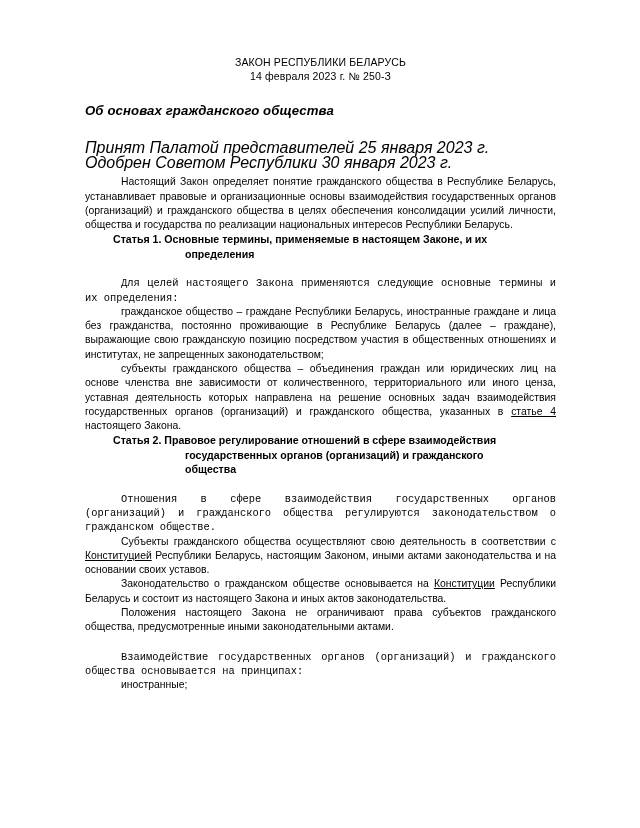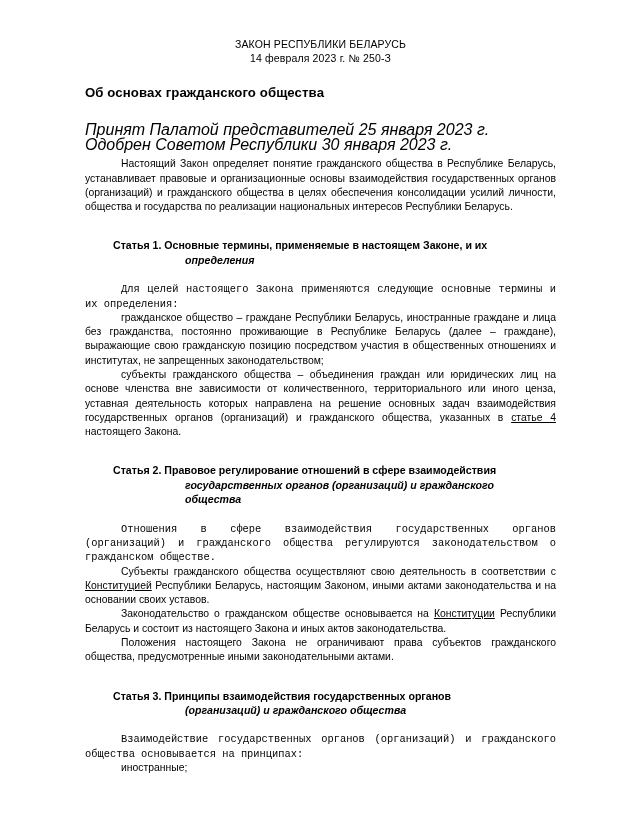--- a/index.html
+++ b/index.html
@@ -13,41 +13,42 @@
     height: 828px;
     font-family: "Liberation Sans", sans-serif;
     color: #000000;
     -webkit-font-smoothing: antialiased;
   }
   .page {
     position: relative;
     width: 640px;
     height: 828px;
     box-sizing: border-box;
-    padding: 37px 84px 0 85px;
+    padding: 55px 84px 0 85px;
     background: #ffffff;
   }
   
   .masthead {
     text-align: center;
     font-size: 10.5px;
     line-height: 14.4px;
     letter-spacing: 0.15px;
   }
   .masthead .line {
     display: block;
     white-space: pre;
   }
   
   .doc-title {
     margin-top: 18px;
     font-size: 13.2px;
     font-weight: bold;
     line-height: 17px;
     letter-spacing: 0.1px;
+    font-style: italic;
   }
   
   .adoption {
     margin-top: 21px;
     font-style: italic;
     font-size: 16px;
     line-height: 15.2px;
   }
   .adoption .line {
     display: block;
@@ -72,27 +73,26 @@
     line-height: 14.4px;
     text-align: left;
     padding-left: 28px;
     text-indent: -0px;
     margin: 0;
   }
   .article-heading .hang {
     display: block;
     padding-left: 72px;
     text-indent: 0;
-    font-style: italic;
   }
   .article-heading .first {
     display: block;
     padding-left: 0;
   }
-  .gap-before-heading { margin-top: 24px; }
+  .gap-before-heading { margin-top: 0; }
   .gap-after-heading  { margin-top: 15px; font-family: Liberation Mono, monospace; }
 
   a.doc-link,
   .doc-link {
     color: #000000;
     text-decoration: underline;
     text-underline-offset: 1px;
   }
 </style>
 </head>
@@ -127,21 +127,17 @@
     <span class="first">Статья 2. Правовое регулирование отношений в сфере взаимодействия</span>
     <span class="hang">государственных органов (организаций) и гражданского</span>
     <span class="hang">общества</span>
   </div>
 
   <p class="para indent gap-after-heading">Отношения в сфере взаимодействия государственных органов (организаций) и гражданского общества регулируются законодательством о гражданском обществе.</p>
   <p class="para indent"><span>Субъекты гражданского общества осуществляют свою деятельность в соответствии с </span><a class="doc-link" href="#">Конституцией</a><span> Республики Беларусь, настоящим Законом, иными актами законодательства и на основании своих уставов.</span></p>
   <p class="para indent"><span>Законодательство о гражданском обществе основывается на </span><a class="doc-link" href="#">Конституции</a><span> Республики Беларусь и состоит из настоящего Закона и иных актов законодательства.</span></p>
   <p class="para indent">Положения настоящего Закона не ограничивают права субъектов гражданского общества, предусмотренные иными законодательными актами.</p>
 
-  <div class="article-heading gap-before-heading">
-    <span class="first">Статья 3. Принципы взаимодействия государственных органов</span>
-    <span class="hang">(организаций) и гражданского общества</span>
-  </div>
 
   <p class="para indent gap-after-heading">Взаимодействие государственных органов (организаций) и гражданского общества основывается на принципах:</p>
   <p class="para indent">иностранные;</p>
 
 </div>
 
 </body></html>

